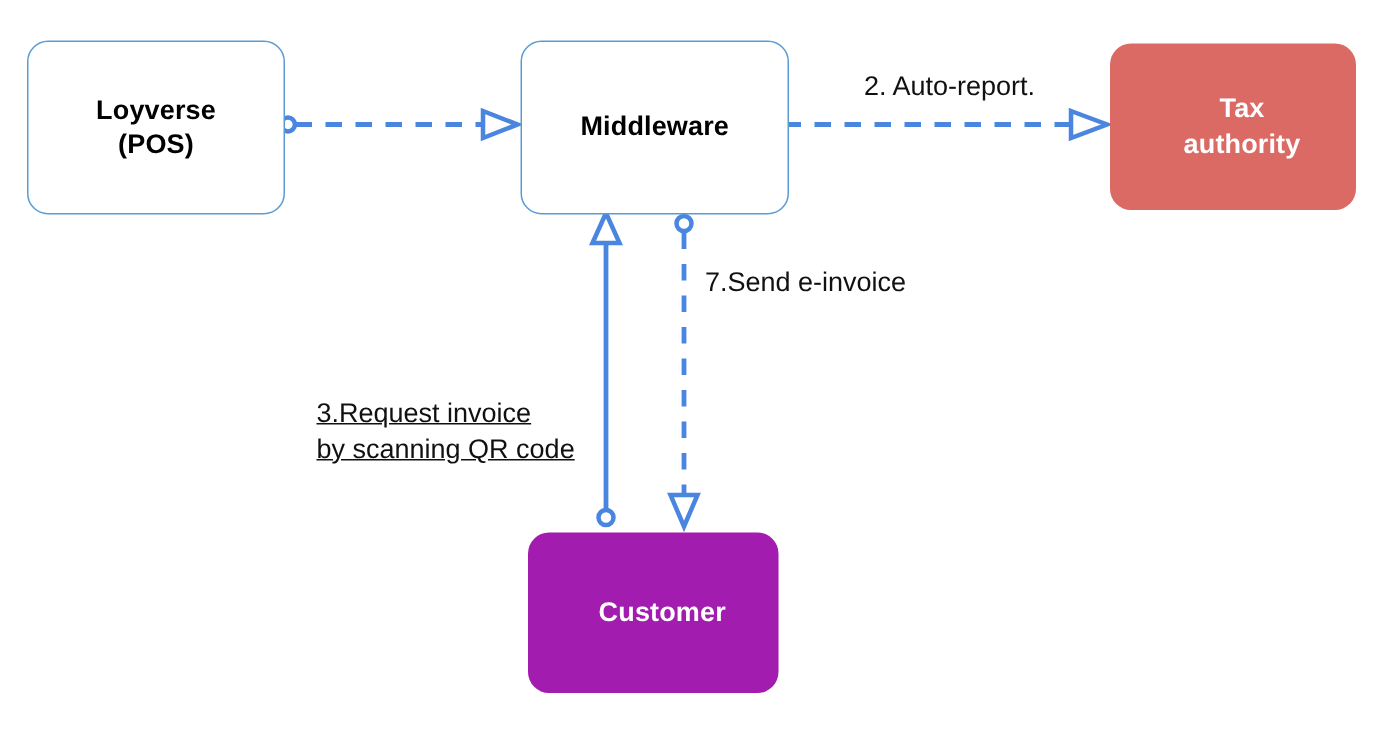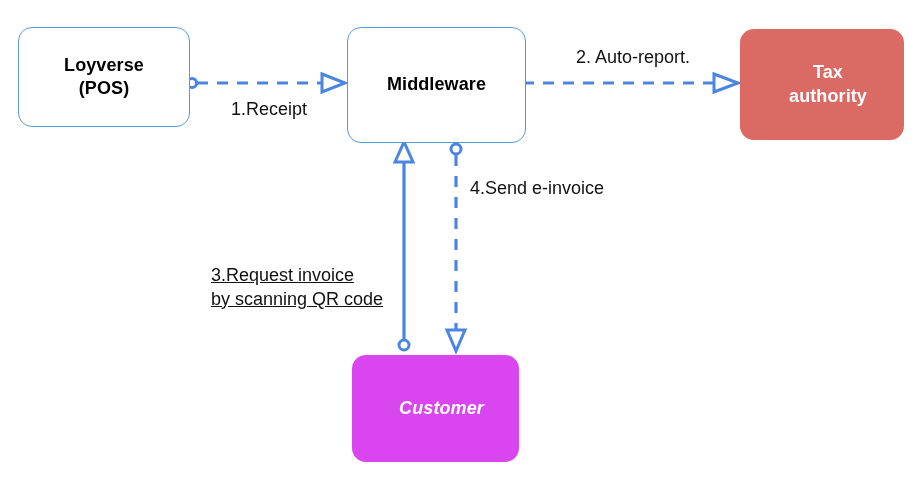--- a/index.html
+++ b/index.html
@@ -57,21 +57,21 @@
     font-size: 18px;
     color: #111111;
     white-space: pre-line;
     line-height: 1.32;
     font-weight: normal;
   }
   .edge-label.center { text-align: center; }
   .edge-label.left   { text-align: left; }
 
   
-  #node-pos        { left: 18px;  top: 27px;  width: 172px; height: 100px; }
+  #node-pos        { left: 18px;  top: 27px;  width: 172px; height: 116px; }
   #node-middleware { left: 347px; top: 27px;  width: 179px; height: 116px; }
   #node-tax        { left: 740px; top: 29px;  width: 164px; height: 111px; }
   #node-customer   { left: 352px; top: 355px; width: 167px; height: 107px; }
 
   
   #label-receipt    { left: 205px; top: 98px;  width: 128px; }
   #label-autoreport { left: 545px; top: 46px;  width: 176px; }
   #label-xmljson    { left: 545px; top: 98px;  width: 176px; }
   #label-sendinv    { left: 470px; top: 177px; width: 180px; }
   #label-request    { left: 211px; top: 264px; width: 190px; text-decoration: underline; }
@@ -115,27 +115,26 @@
 
   <div class="node outlined" id="node-middleware">
     <span class="node-label">Middleware</span>
   </div>
 
   <div class="node filled" id="node-tax" style="background:#DB6A65;">
     <span class="node-label">Tax
 authority</span>
   </div>
 
-  <div class="node filled" id="node-customer" style="background:#d946ef;font-style:italic;">
+  <div class="node filled" id="node-customer" style="background:#a21caf;">
     <span class="node-label">Customer</span>
   </div>
 
-  <div class="edge-label center" id="label-receipt">1.Receipt</div>
 
   <div class="edge-label center" id="label-autoreport">2. Auto-report.</div>
 
 
-  <div class="edge-label left" id="label-sendinv">4.Send e-invoice</div>
+  <div class="edge-label left" id="label-sendinv">7.Send e-invoice</div>
 
   <div class="edge-label left" id="label-request">3.Request invoice
 by scanning QR code</div>
 
 </div>
 
 </body></html>

